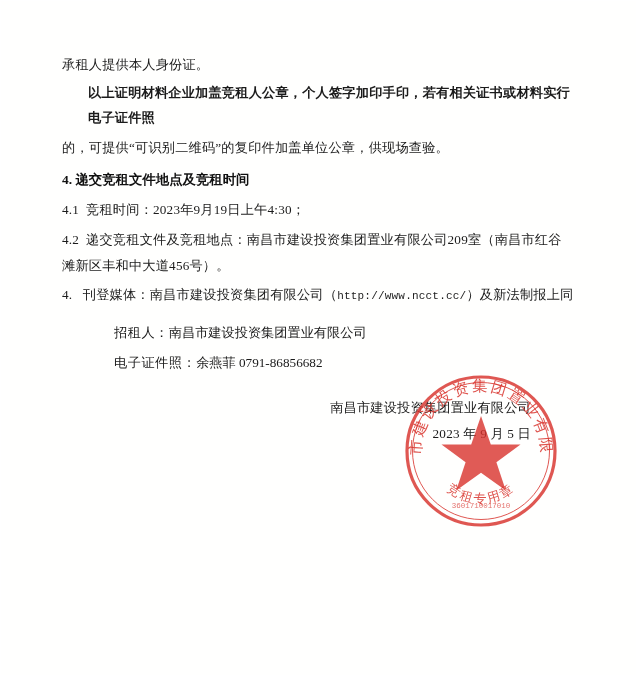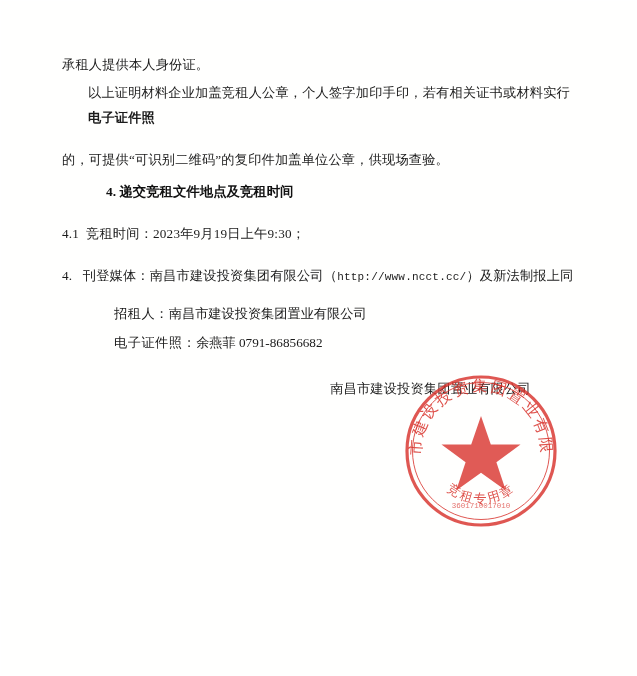--- a/index.html
+++ b/index.html
@@ -34,24 +34,23 @@
     white-space: pre-wrap;
   }
   .indent1 { text-indent: 26px; }
   .indent2 { padding-left: 26px; font-weight: bold; }
   .heading {
     font-size: 13.4px;
     font-weight: bold;
     line-height: 1.95;
     margin-top: 6px;
     color: #111;
-    margin-left: 44px;
   }
-  .para { margin-top: 2px; }
-  .gap-sm { margin-top: 16px; }
+  .para { margin-top: 2px; font-weight: bold; }
+  .gap-sm { margin-top: 4px; }
   .gap-md { margin-top: 10px; }
   .mono {
     font-family: "Liberation Mono", "DejaVu Sans Mono", monospace;
     font-size: 11px;
   }
   .contact {
     padding-left: 52px;
     font-size: 13.2px;
     line-height: 2.25;
   }
@@ -91,38 +90,41 @@
     <div class="line">承租人提供本人身份证。</div>
 
     <div class="line indent1 para">以上证明材料企业加盖竞租人公章，个人签字加印手印，若有相关证书或材料实行</div>
 
     <div class="line indent2">电子证件照</div>
 
     <div class="line gap-sm">的，可提供“可识别二维码”的复印件加盖单位公章，供现场查验。</div>
 
     <div class="heading">4. 递交竞租文件地点及竞租时间</div>
 
-    <div class="line gap-sm">4.1  竞租时间：2023年9月19日上午9:30；</div>
+    <div class="line gap-sm">4.1  竞租时间：2023年9月19日上午4:30；</div>
 
+    <div class="line gap-sm">4.2  递交竞租文件及竞租地点：南昌市建设投资集团置业有限公司209室（南昌市红谷</div>
 
+    <div class="line">滩新区丰和中大道456号）。</div>
 
     <div class="line gap-sm"><span>4.   刊登媒体：南昌市建设投资集团有限公司（</span><span class="mono">http://www.ncct.cc/</span><span>）及新法制报上同</span></div>
 
 
     <div class="contact gap-md">
       <span class="label">招租人：</span><span>南昌市建设投资集团置业有限公司</span>
     </div>
 
     <div class="contact">
       <span class="label">电子证件照：</span><span>余燕菲   0791-86856682</span>
     </div>
 
 
     <div class="sign-block">
       <div class="line">南昌市建设投资集团置业有限公司</div>
+      <div class="line">2023 年 9 月 5 日</div>
     </div>
 
   </div>
 
   <div class="seal">
     <svg width="158" height="158" viewBox="0 0 158 158" xmlns="http://www.w3.org/2000/svg">
       <defs>
         <path id="arcTop" d="M 19,79 A 60,60 0 0 1 139,79"></path>
         <path id="arcBottom" d="M 27,79 A 52,52 0 0 0 131,79"></path>
       </defs>

